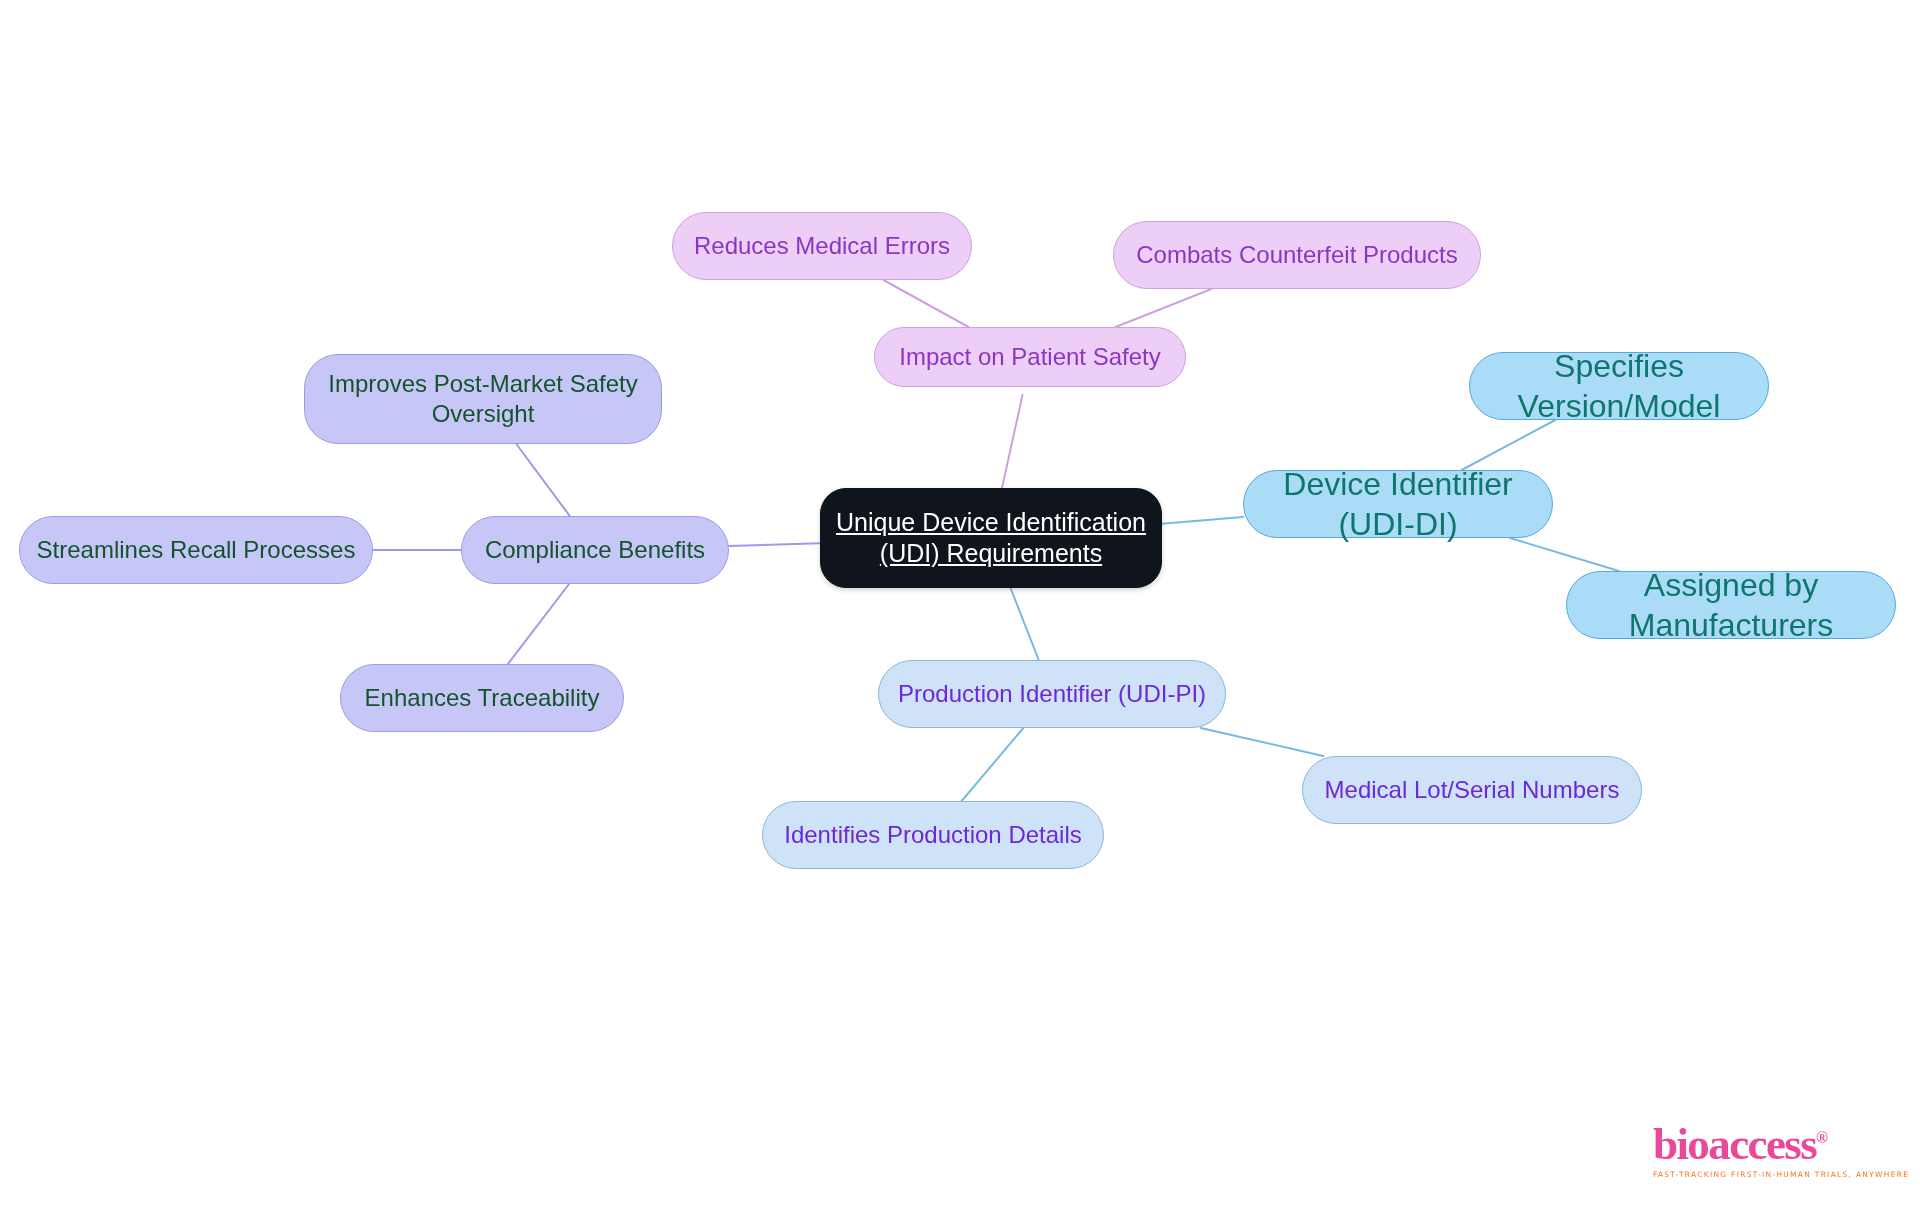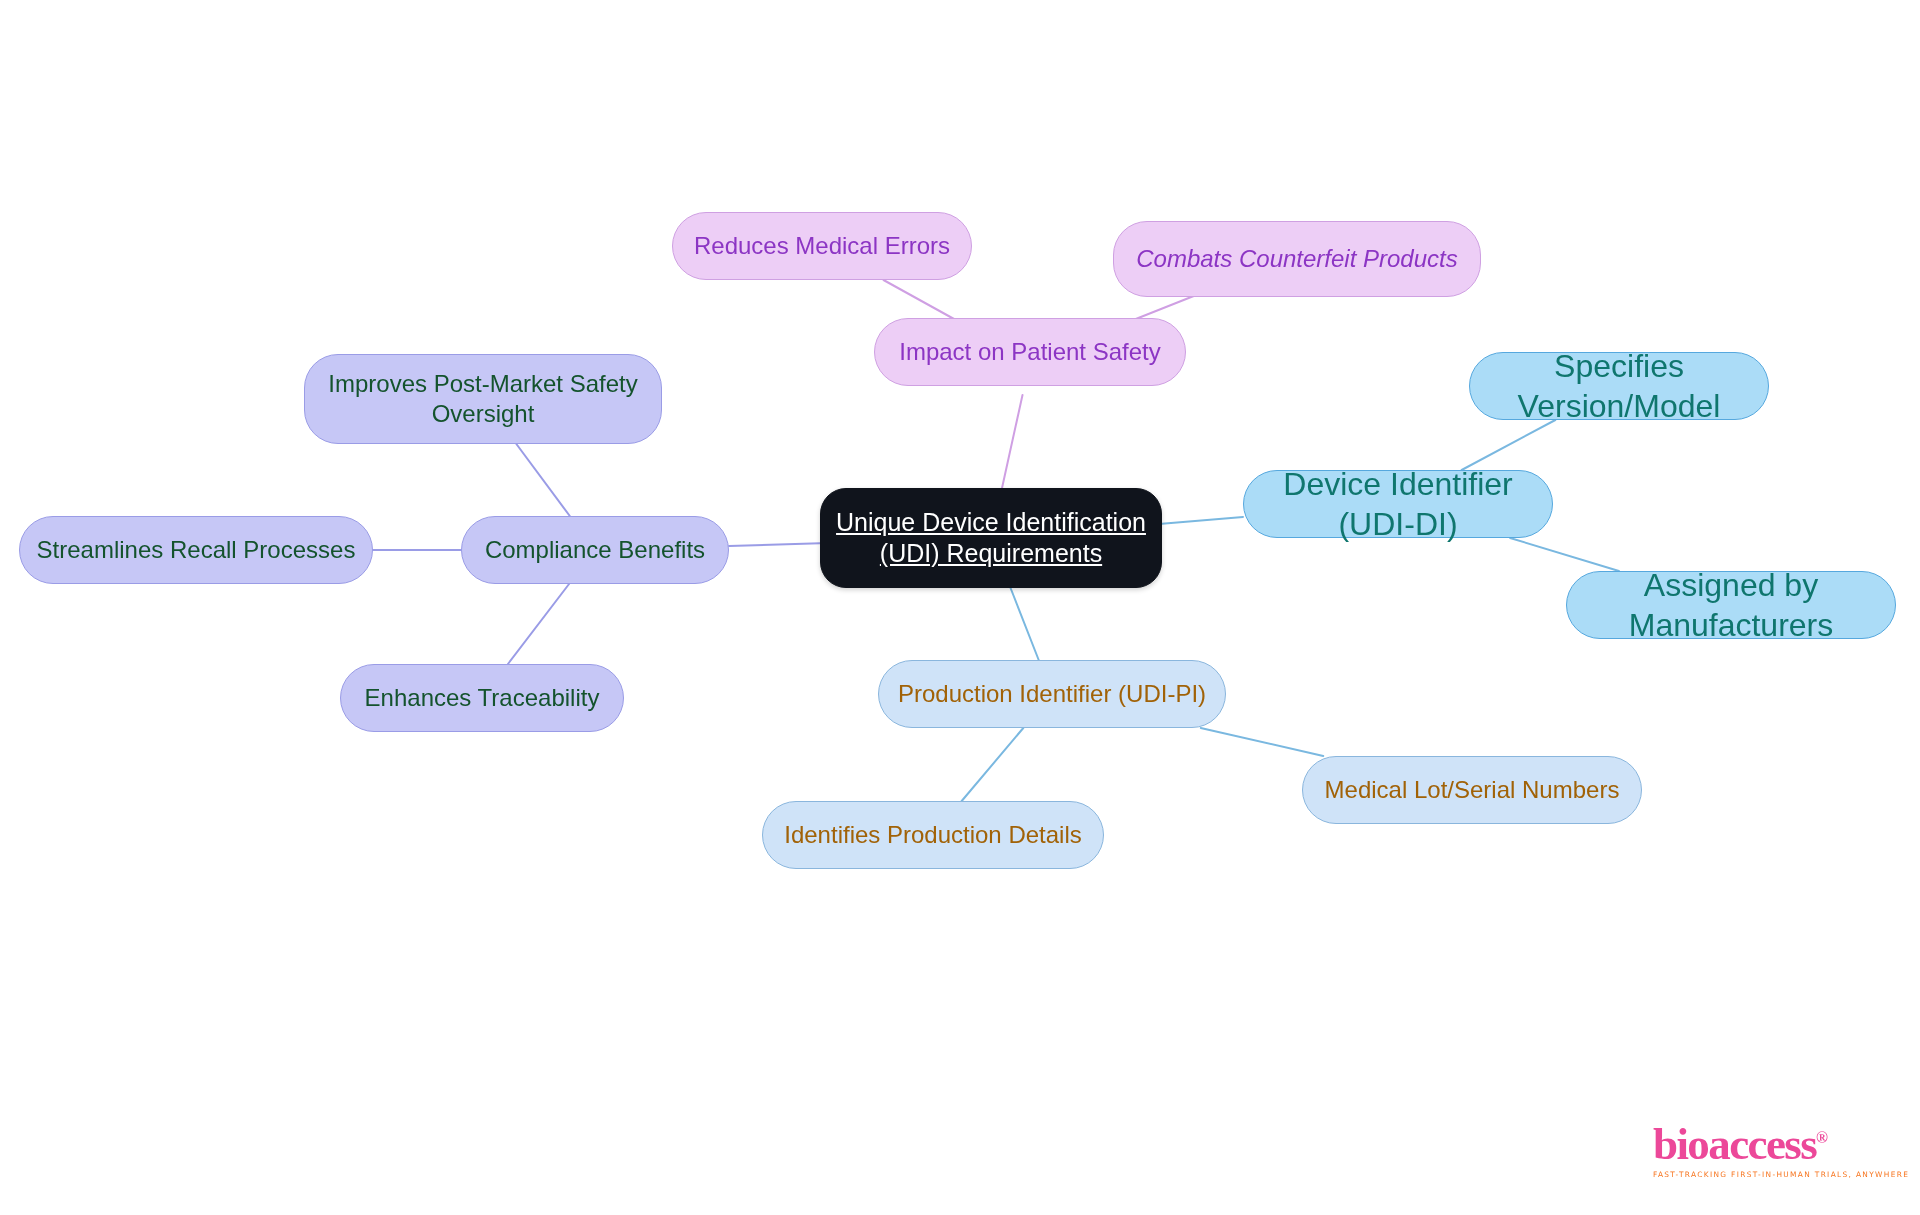--- a/index.html
+++ b/index.html
@@ -58,21 +58,21 @@
   .node-blue {
     background: #abdcf7;
     border-color: #56a8de;
     color: #0f766e;
     font-size: 32px;
   }
 
   .node-blue-pale {
     background: #cfe3f8;
     border-color: #8ab6dd;
-    color: #a16207;
+    color: #6d28d9;
     font-size: 24px;
   }
 
   .node-lavender {
     background: #c6c7f6;
     border-color: #9a9ce6;
     color: #14532d;
     font-size: 24px;
   }
 
@@ -140,22 +140,22 @@
       <div class="node node-blue" style="left: 1469px; top: 352px; width: 300px; height: 68px;"><span>Specifies Version/Model</span></div>
       <div class="node node-blue" style="left: 1566px; top: 571px; width: 330px; height: 68px;"><span>Assigned by Manufacturers</span></div>
       <div class="node node-blue-pale" style="left: 878px; top: 660px; width: 348px; height: 68px;"><span>Production Identifier (UDI-PI)</span></div>
       <div class="node node-blue-pale" style="left: 1302px; top: 756px; width: 340px; height: 68px;"><span>Medical Lot/Serial Numbers</span></div>
       <div class="node node-blue-pale" style="left: 762px; top: 801px; width: 342px; height: 68px;"><span>Identifies Production Details</span></div>
       <div class="node node-lavender" style="left: 461px; top: 516px; width: 268px; height: 68px;"><span>Compliance Benefits</span></div>
       <div class="node node-lavender" style="left: 304px; top: 354px; width: 358px; height: 90px;"><span>Improves Post-Market Safety
 Oversight</span></div>
       <div class="node node-lavender" style="left: 19px; top: 516px; width: 354px; height: 68px;"><span>Streamlines Recall Processes</span></div>
       <div class="node node-lavender" style="left: 340px; top: 664px; width: 284px; height: 68px;"><span>Enhances Traceability</span></div>
-      <div class="node node-violet" style="left: 874px; top: 318px; width: 312px; height: 68px;"><span>Impact on Patient Safety</span></div>
+      <div class="node node-violet" style="left: 874px; top: 327px; width: 312px; height: 60px;"><span>Impact on Patient Safety</span></div>
       <div class="node node-violet" style="left: 672px; top: 212px; width: 300px; height: 68px;"><span>Reduces Medical Errors</span></div>
-      <div class="node node-violet" style="left: 1113px; top: 221px; width: 368px; height: 76px; font-style: italic;"><span>Combats Counterfeit Products</span></div>
+      <div class="node node-violet" style="left: 1113px; top: 221px; width: 368px; height: 68px;"><span>Combats Counterfeit Products</span></div>
     </div>
 
   <div id="logo">
     <div class="logo-word"><span>bioaccess</span><span class="logo-reg">®</span></div>
     <div class="logo-tag">FAST-TRACKING FIRST-IN-HUMAN TRIALS, ANYWHERE</div>
   </div>
 </div>
 
 </body></html>

